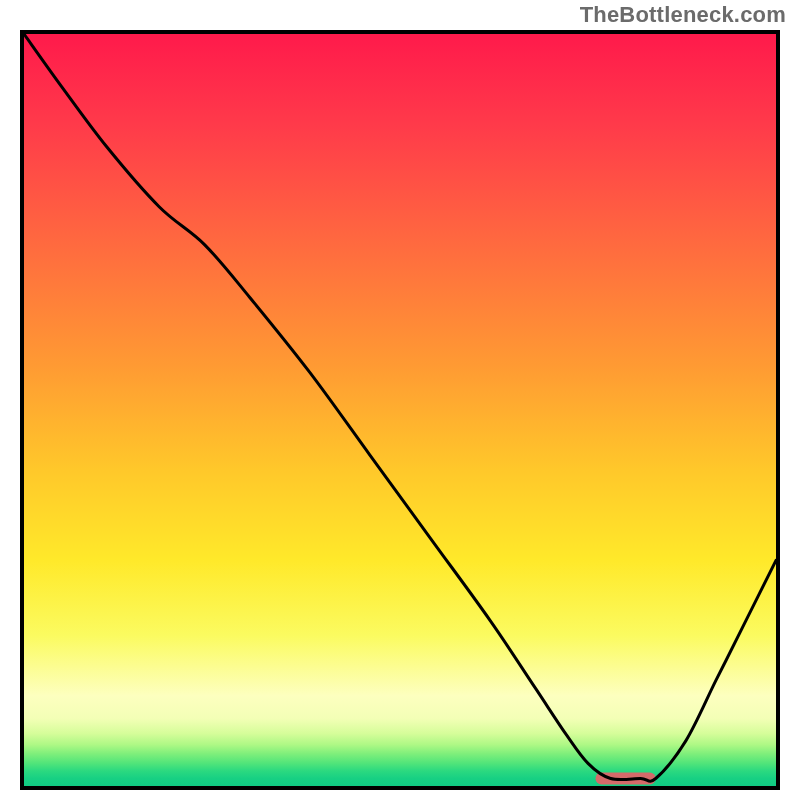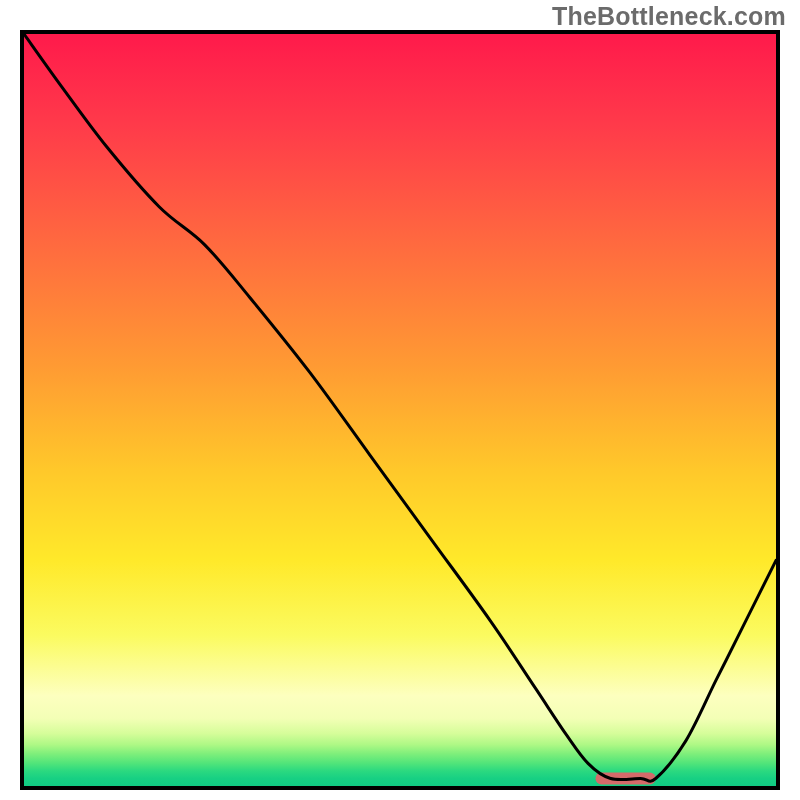--- a/index.html
+++ b/index.html
@@ -13,21 +13,21 @@
   }
   .root {
     position: relative;
     width: 800px;
     height: 800px;
   }
   .watermark {
     position: absolute;
     top: 2px;
     right: 14px;
-    font-size: 25px;
+    font-size: 22px;
     font-weight: 600;
     color: #6b6b6b;
     letter-spacing: 0.2px;
   }
   .plot-frame {
     position: absolute;
     left: 20px;
     top: 30px;
     width: 760px;
     height: 760px;

